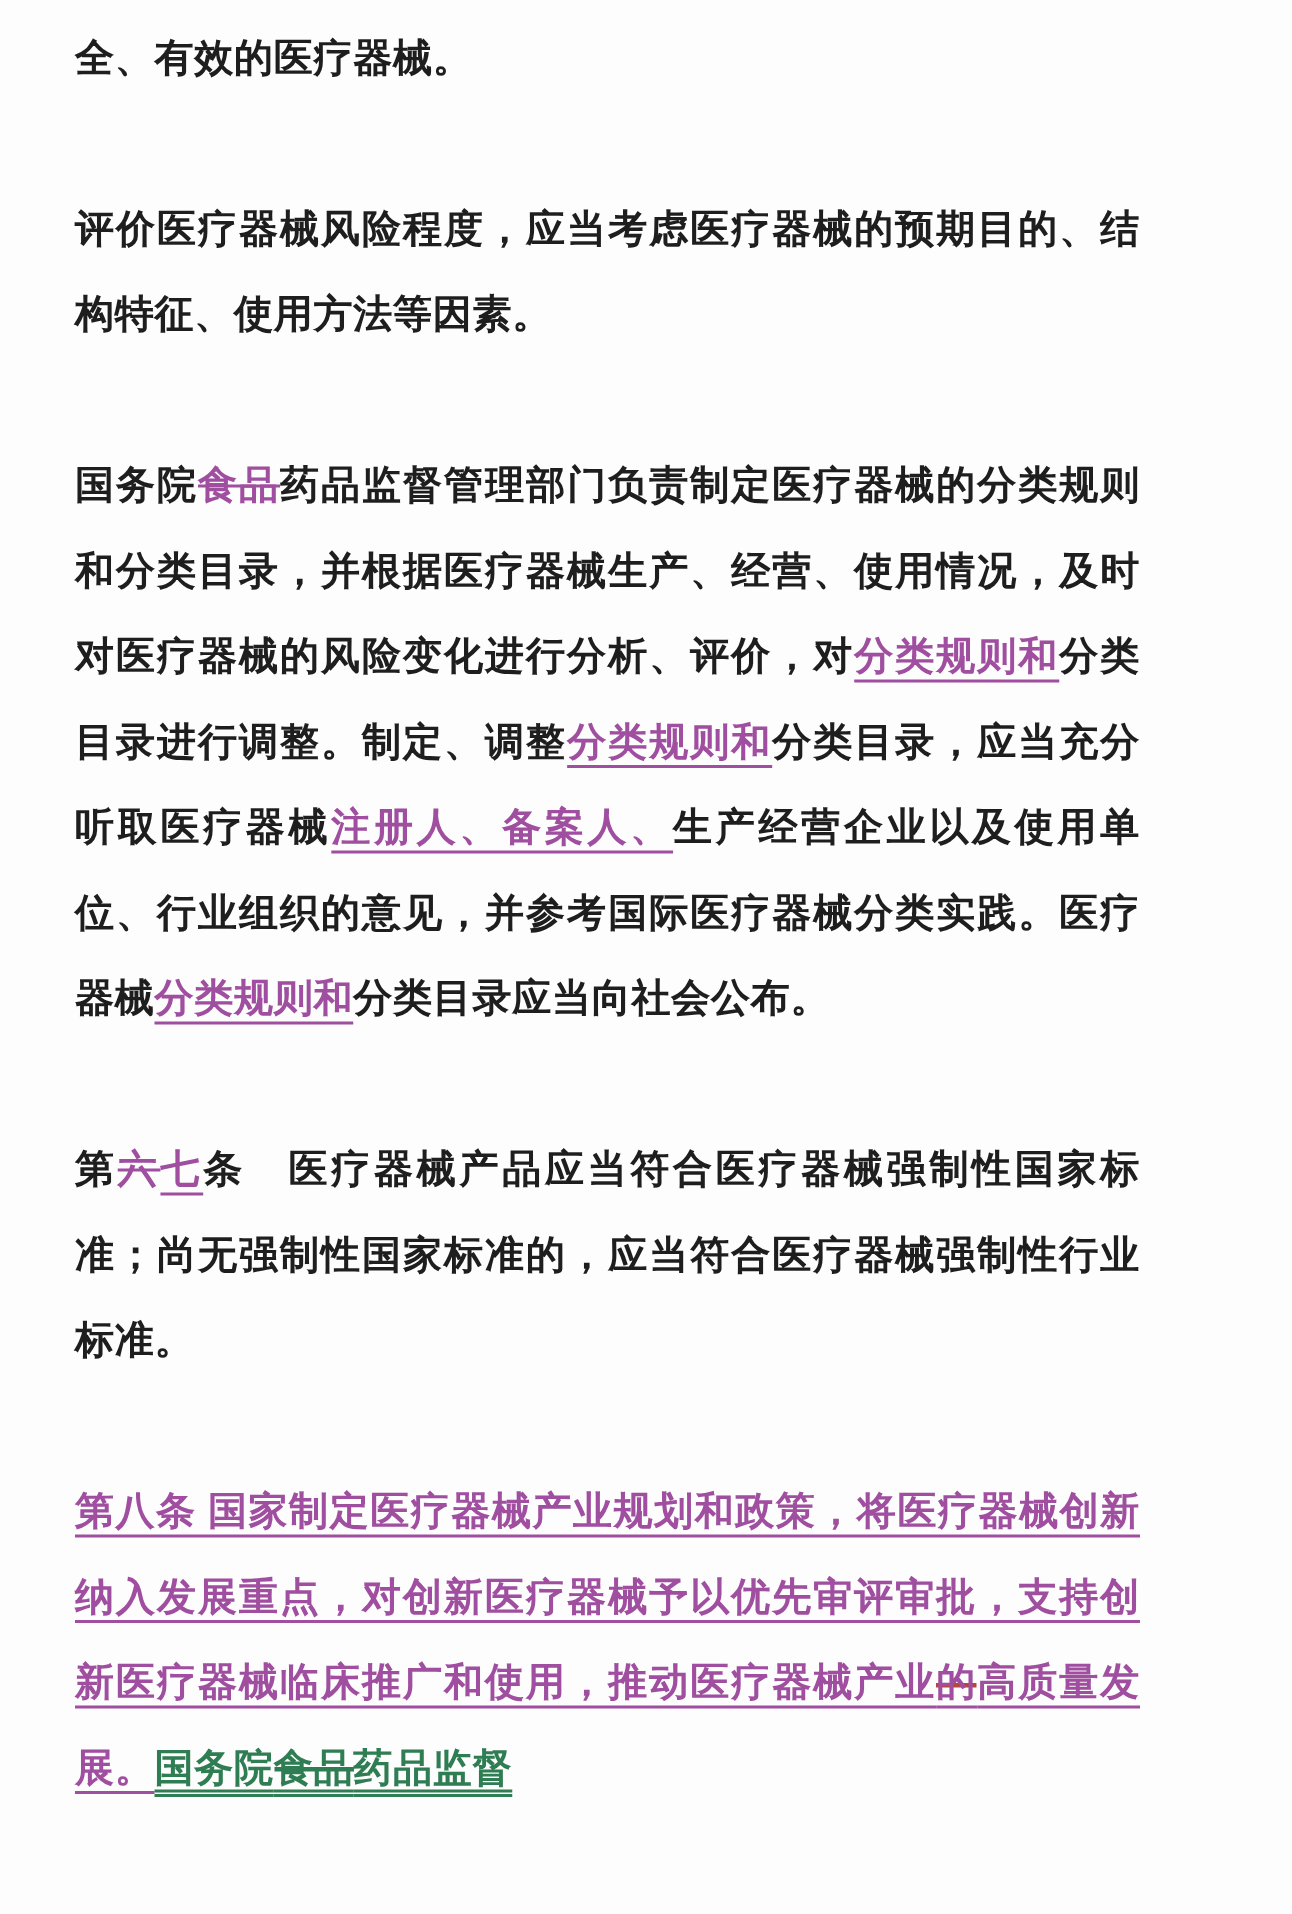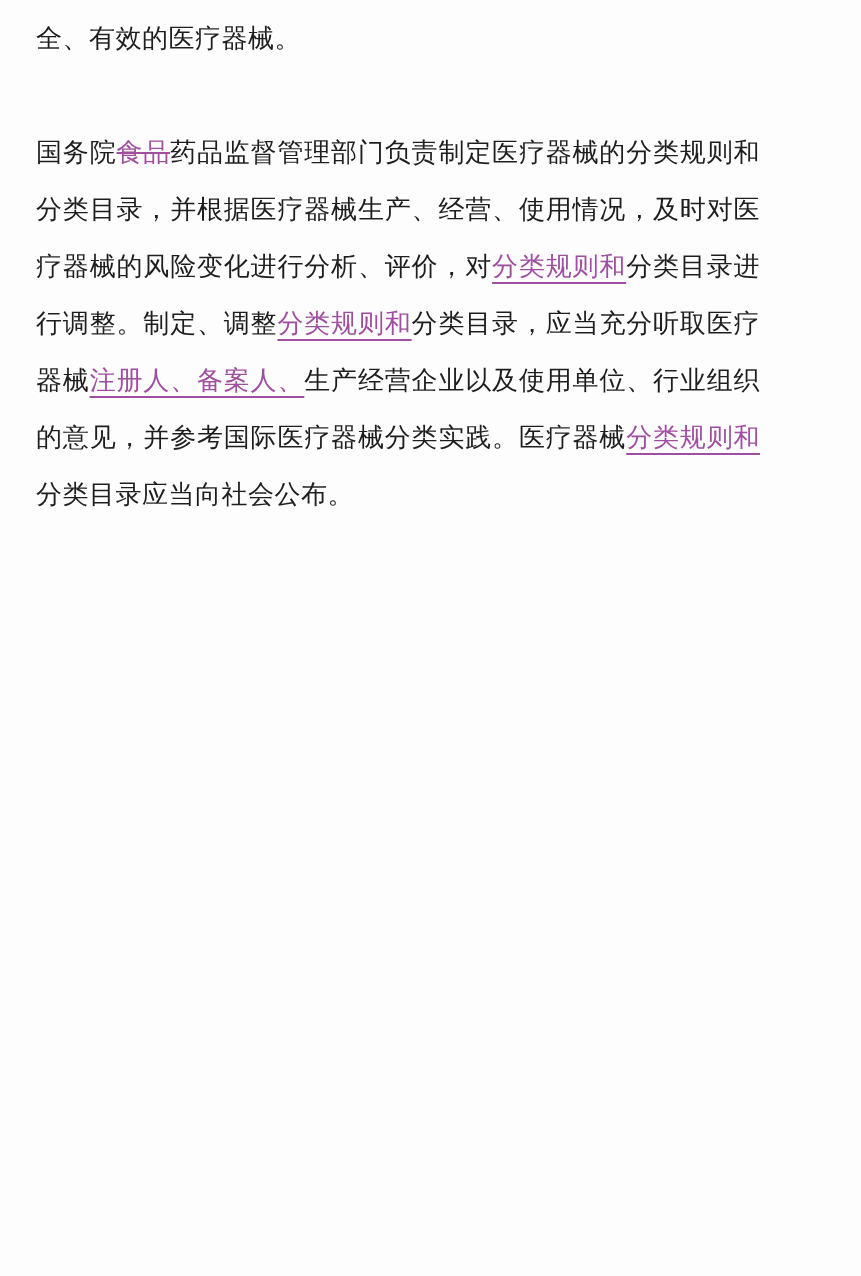--- a/index.html
+++ b/index.html
@@ -17,21 +17,22 @@
   }
   body {
     width: 861px;
     height: 1276px;
     overflow: hidden;
     font-family: "Liberation Serif", "DejaVu Serif", serif;
   }
   .page {
     width: 793px;
     height: 1276px;
-    padding: 10px 33px 0 36px;
+    padding: 10px 33px 0 50px;
+    font-weight: bold;
   }
   .para {
     margin: 0 0 57px 0;
     font-size: 26px;
     line-height: 57px;
     letter-spacing: 0.5px;
     text-align: justify;
     color: var(--text-black);
   }
   .para:last-child { margin-bottom: 0; }
@@ -94,14 +95,17 @@
     background-size: 100% 3px;
     background-position: 0 55%;
     background-repeat: no-repeat;
   }
 </style>
 </head>
 <body>
 
 <div class="page">
     <p class="para"><span class="run normal">全、有效的医疗器械。</span></p>
+    <p class="para"><span class="run normal">评价医疗器械风险程度，应当考虑医疗器械的预期目的、结构特征、使用方法等因素。</span></p>
     <p class="para"><span class="run normal">国务院</span><span class="run del-purple">食品</span><span class="run normal">药品监督管理部门负责制定医疗器械的分类规则和分类目录，并根据医疗器械生产、经营、使用情况，及时对医疗器械的风险变化进行分析、评价，对</span><span class="run ins-purple">分类规则和</span><span class="run normal">分类目录进行调整。制定、调整</span><span class="run ins-purple">分类规则和</span><span class="run normal">分类目录，应当充分听取医疗器械</span><span class="run ins-purple">注册人、备案人、</span><span class="run normal">生产经营企业以及使用单位、行业组织的意见，并参考国际医疗器械分类实践。医疗器械</span><span class="run ins-purple">分类规则和</span><span class="run normal">分类目录应当向社会公布。</span></p>
+    <p class="para"><span class="run normal">第</span><span class="run del-purple">六</span><span class="run ins-purple">七</span><span class="run normal">条　医疗器械产品应当符合医疗器械强制性国家标准；尚无强制性国家标准的，应当符合医疗器械强制性行业标准。</span></p>
+    <p class="para"><span class="run ins-purple">第八条 国家制定医疗器械产业规划和政策，将医疗器械创新纳入发展重点，对创新医疗器械予以优先审评审批，支持创新医疗器械临床推广和使用，推动医疗器械产业</span><span class="run ins-purple-del-red">的</span><span class="run ins-purple">高质量发展。</span><span class="run move-green">国务院</span><span class="run move-green-del">食品</span><span class="run move-green">药品监督</span></p>
   </div>
 
 </body></html>

